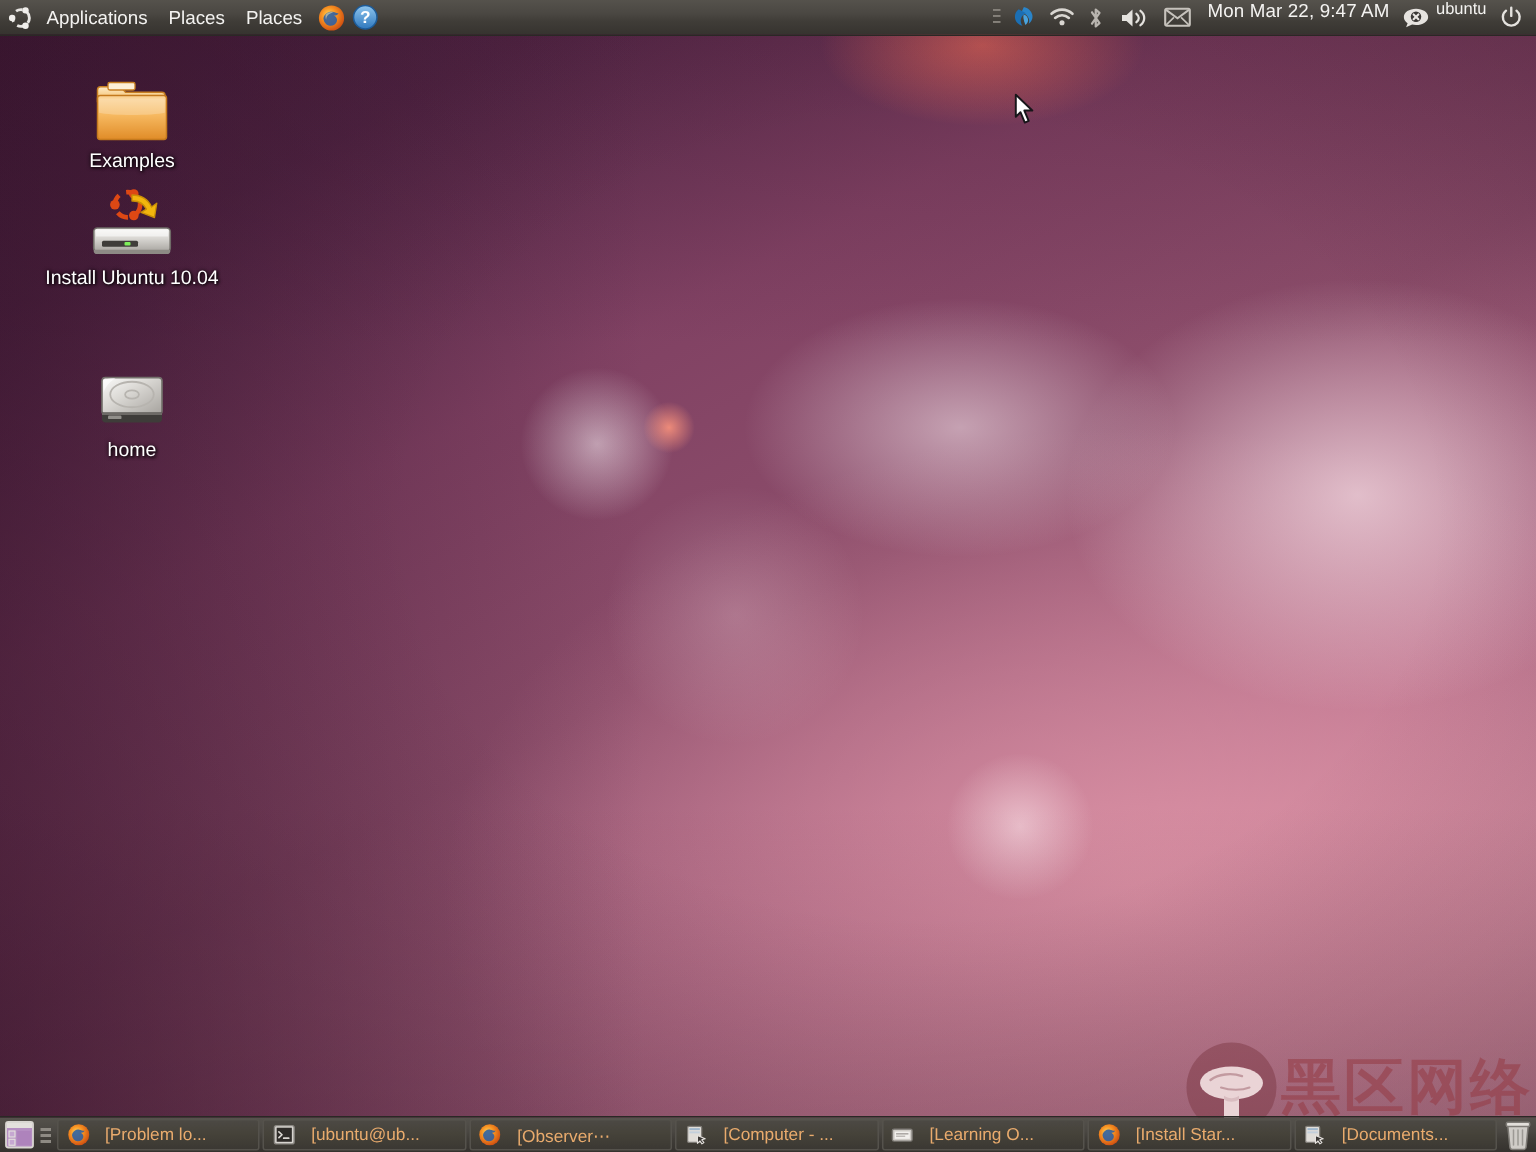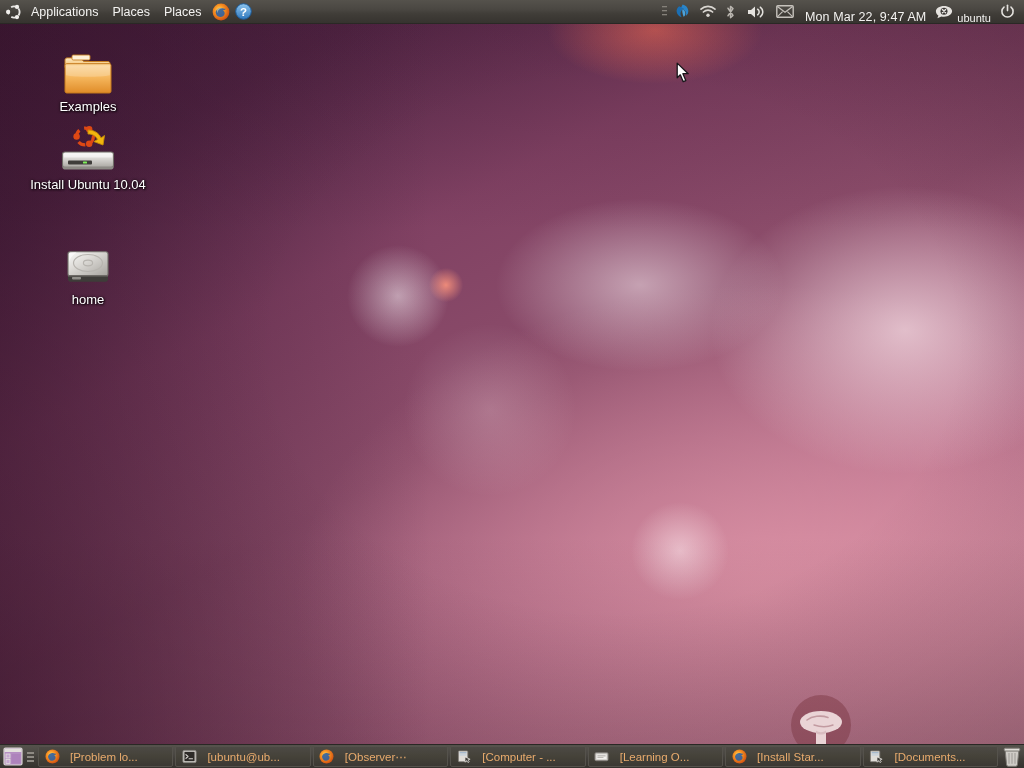--- a/index.html
+++ b/index.html
@@ -54,21 +54,21 @@
     color:#f2f1ef; font-size:12.5px;
     z-index:40;
   }
   .menu-item { padding:2px 7px; line-height:18px; cursor:default; color:#f4f3f1; white-space:nowrap; }
 
   .ubuntu-logo { width:18px; height:18px; margin-left:5px; margin-right:1px; position:relative; }
   .ubuntu-logo svg { display:block; }
 
   #panel-left { display:flex; align-items:center; }
   #panel-spacer { flex:1; }
-  #panel-right { display:flex; align-items:flex-end; padding-right:4px; }
+  #panel-right { display:flex; align-items:flex-start; padding-right:4px; }
 
   .tray-icon { display:flex; align-items:center; justify-content:center; height:24px; padding:0 4px; }
   .clock { color:#f4f3f1; font-size:12.5px; padding:0 6px; white-space:nowrap; letter-spacing:.1px; }
   .user-name { color:#f4f3f1; font-size:11px; padding:0 3px 0 2px; }
 
   
   .desk-icon {
     position:absolute; width:110px; text-align:center; cursor:default; z-index:10;
   }
   .desk-icon .ico { height:52px; display:flex; align-items:flex-end; justify-content:center; }
@@ -344,20 +344,21 @@
     <div class="wm-logo">
       <svg width="62" height="62" viewBox="0 0 62 62">
         <circle cx="31" cy="31" r="30" fill="rgba(120,50,62,.45)"></circle>
         <ellipse cx="31" cy="28" rx="21" ry="11" fill="#ead4d6"></ellipse>
         <path d="M17 26c5-4 14-5 21-2.6" fill="none" stroke="#c29aa0" stroke-width="1.6" stroke-linecap="round"></path>
         <path d="M24 31c6 2 14 2 19 0" fill="none" stroke="#c29aa0" stroke-width="1.4" stroke-linecap="round"></path>
         <path d="M26 37h10v22c0 1.5-1.2 2.6-2.6 2.6h-4.8c-1.4 0-2.6-1.1-2.6-2.6z" fill="#ead4d6"></path>
         <path d="M26 36.5c2.8 2.2 7.2 2.2 10 0v2.5c-2.8 2-7.2 2-10 0z" fill="#d9bcc0"></path>
       </svg>
     </div>
+    <div class="wm-text">黑区网络</div>
   </div>
   <div id="watermark-sub">qu. com</div>
 
   <div id="bottom-panel">
 
     <div id="show-desktop">
       <svg width="20" height="19" viewBox="0 0 20 19">
         <rect x="1" y="1" width="18" height="17" rx="1.5" fill="#b58ec2" stroke="#d9d6d1" stroke-width="1.2"></rect>
         <rect x="1.6" y="1.6" width="16.8" height="3.4" fill="#e3e0dc"></rect>
         <rect x="3" y="7" width="4" height="4" fill="#c6a7d1" stroke="#e3e0dc" stroke-width=".8"></rect>

